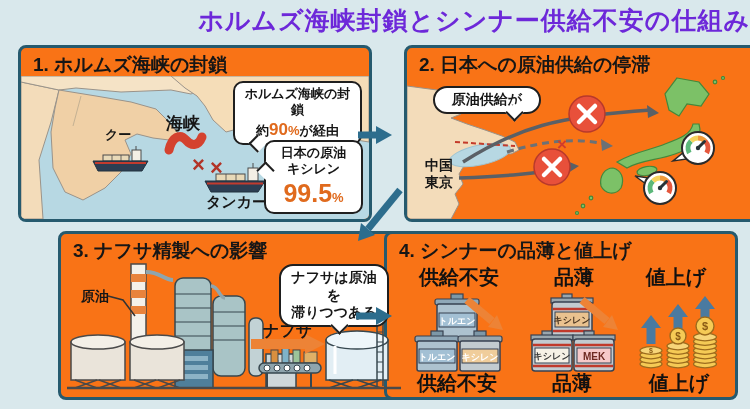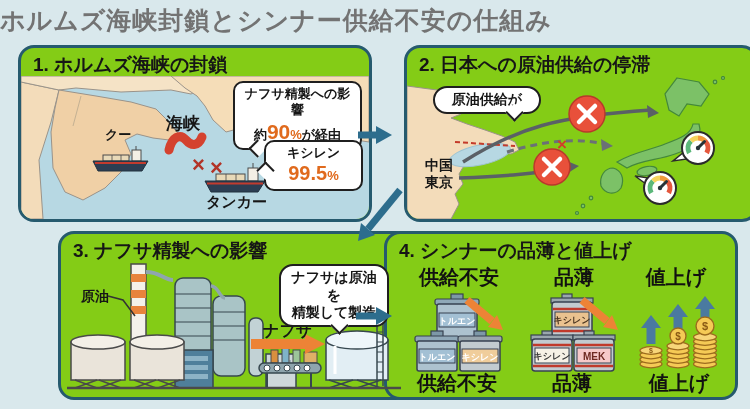--- a/index.html
+++ b/index.html
@@ -3,26 +3,26 @@
 <meta charset="utf-8">
 <style>
   html,body{margin:0;padding:0;}
   body{
     width:750px;height:409px;position:relative;overflow:hidden;
     background:#d9e8ec;
     font-family:"Liberation Sans","DejaVu Sans",sans-serif;
     color:#161616;
   }
   .title{
-    position:absolute;top:4px;left:0;width:750px;text-align:left;
-    font-size:25px;font-weight:bold;letter-spacing:1px;color:#737373;
+    position:absolute;top:4px;left:0;width:750px;text-align:right;
+    font-size:25px;font-weight:bold;letter-spacing:1px;color:#6d28d9;
   }
   .panel{
-    position:absolute;background:#84cc16;border:3px solid #265a6e;
-    border-radius:16px;overflow:hidden;box-sizing:border-box;
+    position:absolute;background:#f97316;border:3px solid #265a6e;
+    border-radius:8px;overflow:hidden;box-sizing:border-box;
   }
   #panel1{left:18px;top:45px;width:354px;height:177px;}
   #panel2{left:384px;top:45px;width:354px;height:177px;margin-left:20px;}
   #panel3{left:18px;top:231px;width:354px;height:169px;margin-left:40px;}
   #panel4{left:384px;top:231px;width:354px;height:169px;}
   .panel-heading{
     position:absolute;top:4px;left:12px;font-size:19px;font-weight:bold;
     color:#161616;z-index:4;white-space:nowrap;
   }
   .panel svg.scene{position:absolute;left:0;top:28px;z-index:1;}
@@ -91,28 +91,29 @@
       <line x1="31" y1="3" x2="31" y2="10" stroke="#4a4a4a" stroke-width="0.8"></line>
       <rect x="43" y="-3" width="10" height="13" fill="#f3efe5" stroke="#4a4a4a" stroke-width="1"></rect>
       <line x1="48" y1="-8" x2="48" y2="-3" stroke="#4a4a4a" stroke-width="1"></line>
       <polygon points="0,10 60,10 53,21 6,21" fill="#2c3e53" stroke="#20303f" stroke-width="1"></polygon>
       <line x1="2" y1="12.5" x2="58" y2="12.5" stroke="#c23b2e" stroke-width="2.2"></line>
     </g>
     <text x="185" y="131" font-size="15" font-weight="bold" fill="#161616">タンカー</text>
   </svg>
 
   <div class="callout" id="co-route">
-    <span class="co-line">ナフサ精製への影響</span>
-    <span class="co-line"><span>約</span><span class="big-orange" style="font-size:21px;">90</span><span class="big-orange" style="font-size:13px;">%</span><span>が経由</span></span>
+    <span class="co-line">ホルムズ海峡の封鎖</span>
+    <span class="co-line"><span>約</span><span class="big-orange" style="font-size:17px;">90</span><span class="big-orange" style="font-size:13px;">%</span><span>が経由</span></span>
     <span class="tail"></span>
   </div>
 
   <div class="callout" id="co-dep">
+    <span class="co-line">日本の原油</span>
     <span class="co-line">キシレン</span>
-    <span class="co-line"><span class="big-orange" style="font-size:20px;">99.5</span><span class="big-orange" style="font-size:13px;">%</span></span>
+    <span class="co-line"><span class="big-orange" style="font-size:25px;">99.5</span><span class="big-orange" style="font-size:13px;">%</span></span>
     <span class="tail"></span>
   </div>
 </div>
 
 <div class="panel" id="panel2">
   <div class="panel-heading">2. 日本への原油供給の停滞</div>
   <svg class="scene" width="348" height="143" viewBox="0 0 348 143">
 
     <polygon points="0,10 30,14 50,20 62,28 54,38 44,42 60,48 78,54 95,60 108,66 112,74 104,78 88,76 70,80 58,88 52,98 56,108 48,118 52,128 44,143 0,143" fill="#f3dcba" stroke="#9a938a" stroke-width="1"></polygon>
     <ellipse cx="73" cy="79" rx="31" ry="10" transform="rotate(-12 73 79)" fill="#b7d8e3" stroke="#9ec4d2" stroke-width="1"></ellipse>
@@ -267,21 +268,21 @@
       <line x1="320" y1="118" x2="296" y2="126" stroke="#37474f" stroke-width="1.5"></line>
     </g>
 
     <line x1="6" y1="126" x2="340" y2="126" stroke="#4a4a4a" stroke-width="2.5"></line>
 
     <text x="20" y="39" font-size="14" font-weight="bold" fill="#161616">原油</text>
     <polyline points="47,34 62,38 74,54" fill="none" stroke="#333" stroke-width="1.5"></polyline>
   </svg>
   <div class="callout" id="co-naphtha">
     <span class="co-line sz14">ナフサは原油を</span>
-    <span class="co-line sz14">精製して製造</span>
+    <span class="co-line sz14">滞りつつある</span>
     <span class="tail"></span>
   </div>
 </div>
 
 <div class="panel" id="panel4">
   <div class="panel-heading">4. シンナーの品薄と値上げ</div>
   <svg class="scene" width="348" height="135" viewBox="0 0 348 135">
 
     <text x="72" y="22" text-anchor="middle" font-size="20" font-weight="bold" fill="#111">供給不安</text>
     <text x="187" y="22" text-anchor="middle" font-size="20" font-weight="bold" fill="#111">品薄</text>

